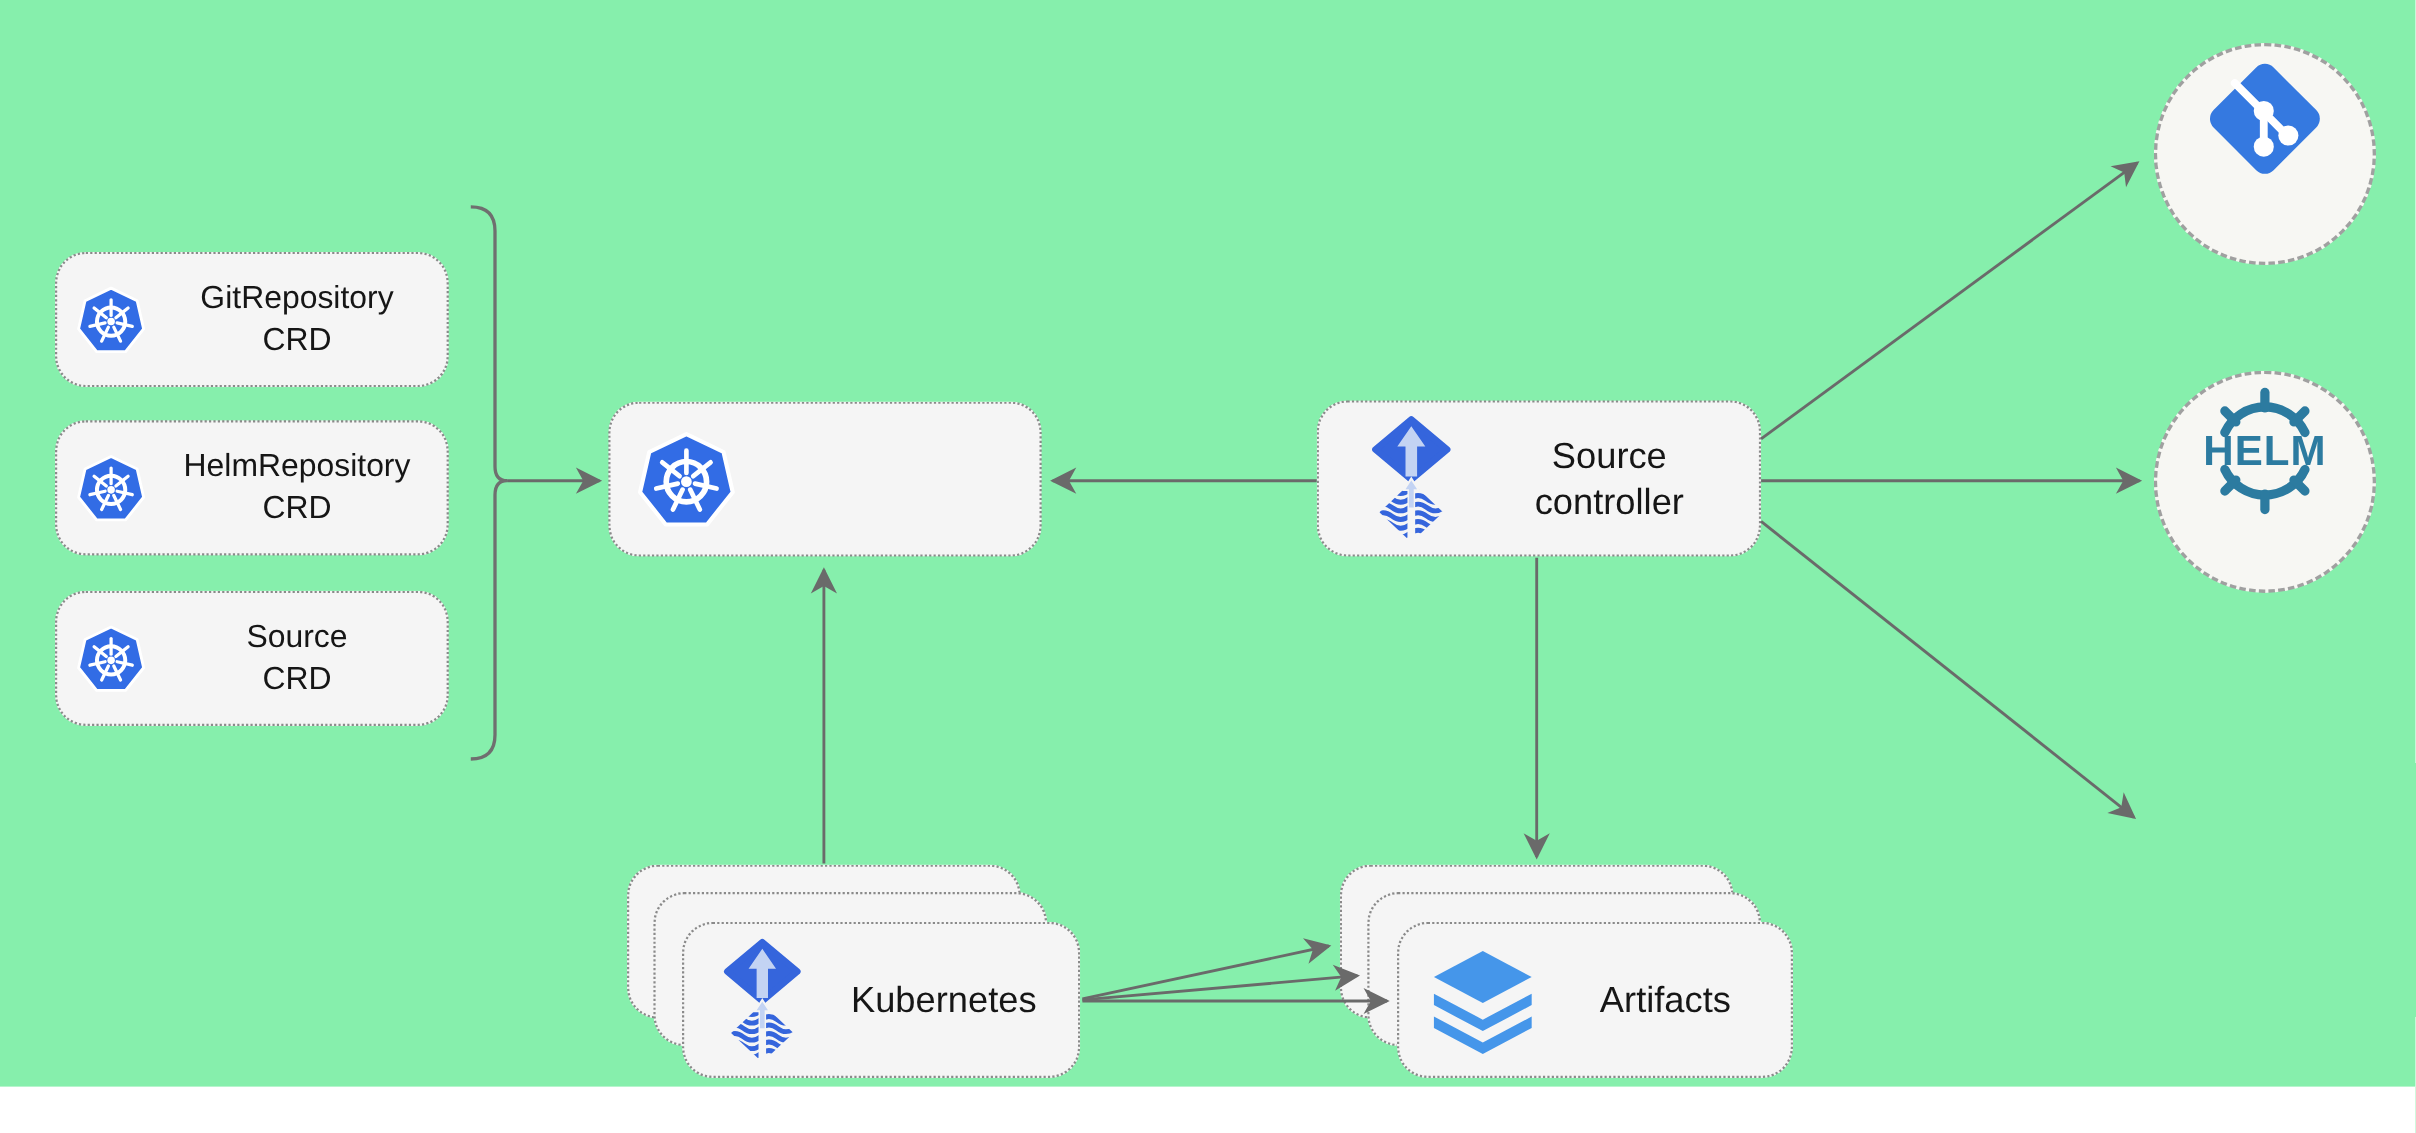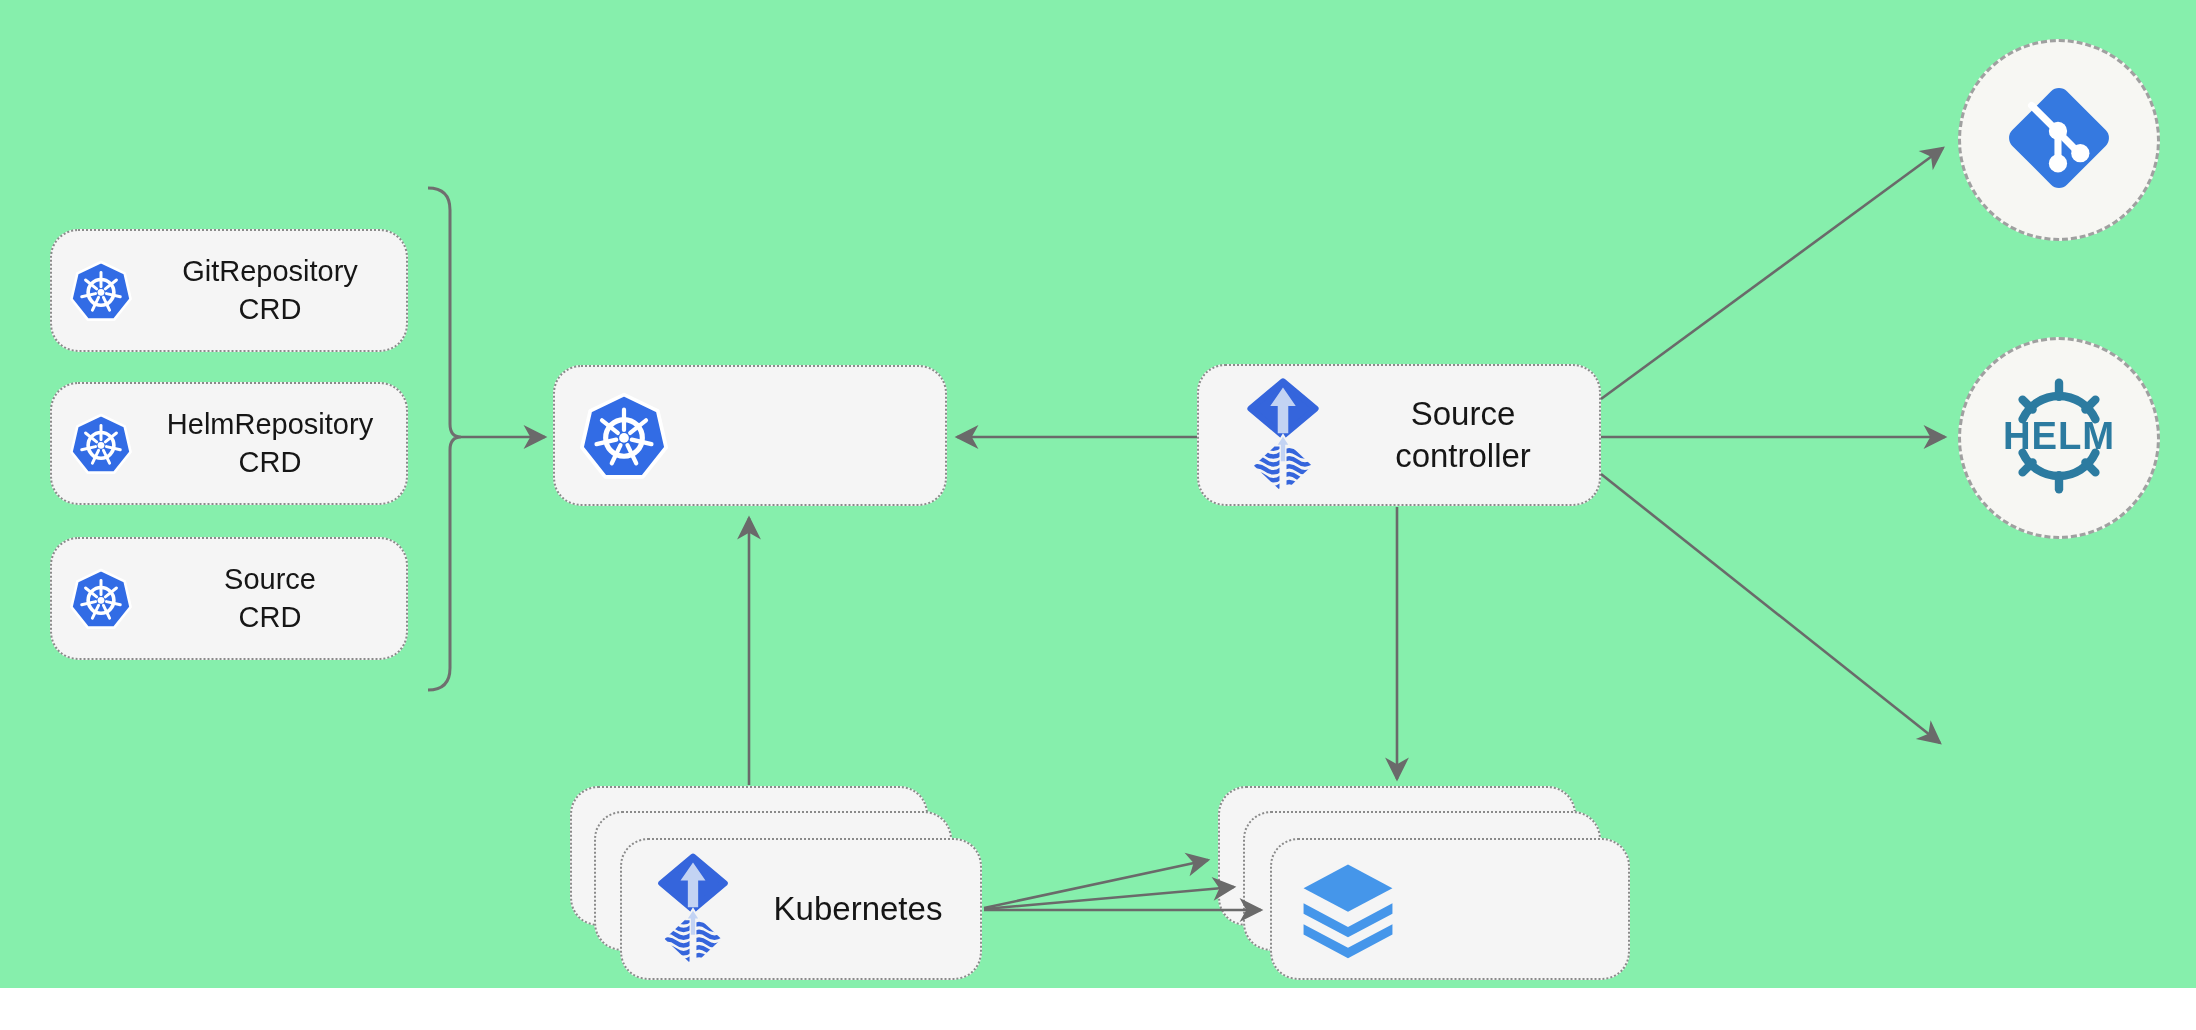--- a/index.html
+++ b/index.html
@@ -14,21 +14,21 @@
   }
   .node .icon{flex:0 0 auto;display:flex;align-items:center;justify-content:center;}
   .node .lbl{flex:1 1 auto;text-align:center;font-size:33px;line-height:1.28;color:#161616;}
   .crd .lbl{font-size:29px;line-height:1.3;}
   
   .sheet{position:absolute;background:#f5f5f5;border:2.4px dotted #8a8a8a;border-radius:28px;box-sizing:border-box;}
   
   .ext-circle{
     position:absolute;width:202px;height:202px;border-radius:50%;
     background:#f7f7f3;border:3px dashed #a0a0a0;box-sizing:border-box;
-    display:flex;align-items:center;justify-content:center;
+    display:flex;align-items:flex-start;justify-content:center;
   }
   .edges{position:absolute;left:0;top:0;z-index:40;pointer-events:none;}
   .z1{z-index:1}.z2{z-index:2}.z3{z-index:3}
 </style>
 </head>
 <body>
 
 <div class="canvas">
 
   <div class="node crd z2" style="left:50px;top:229px;width:358px;height:123px;padding-left:16px;">
@@ -167,20 +167,21 @@
   <div class="node z3" style="left:1270px;top:838px;width:360px;height:142px;padding-left:24px;">
     <span class="icon">
       <svg width="104" height="104" viewBox="0 0 110 110">
         <g fill="#4596ea">
           <path d="M55 8 L102 33 L55 58 L8 33 Z"></path>
           <path d="M8 49 L55 74 L102 49 L102 60 L55 85 L8 60 Z"></path>
           <path d="M8 71 L55 96 L102 71 L102 82 L55 107 L8 82 Z"></path>
         </g>
       </svg>
     </span>
+    <span class="lbl">Artifacts</span>
   </div>
 
   <div class="ext-circle" style="left:1958px;top:39px;">
     <span class="icon">
       <svg width="132" height="132" viewBox="0 0 130 130">
         <rect x="27" y="27" width="76" height="76" rx="11" fill="#3579e0" transform="rotate(45 65 65)"></rect>
         <g stroke="#ffffff" stroke-width="7" stroke-linecap="round">
           <line x1="38" y1="33" x2="59" y2="54"></line>
           <line x1="70" y1="65" x2="80" y2="75"></line>
           <line x1="64" y1="66" x2="64" y2="82"></line>

